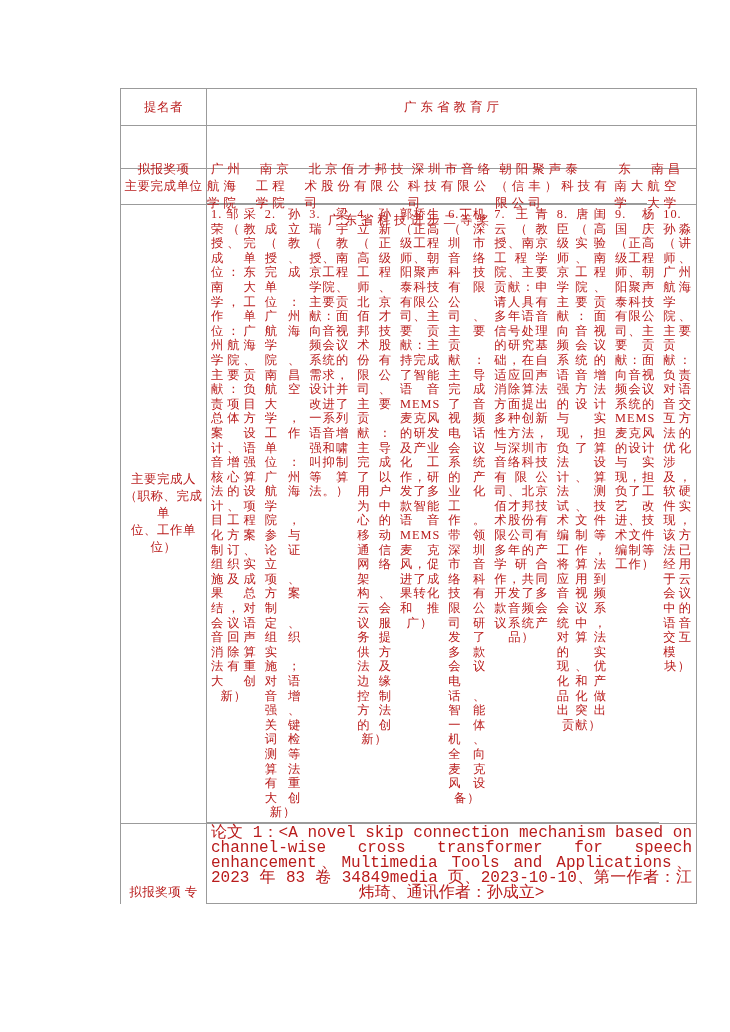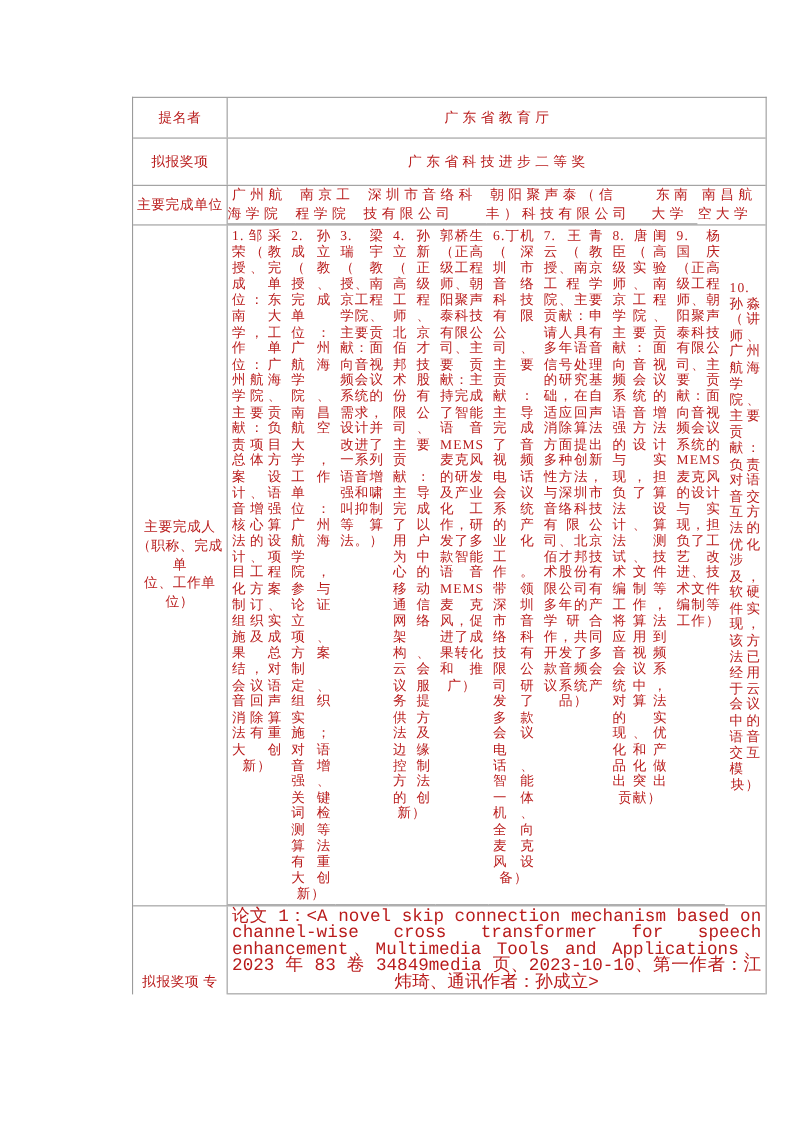--- a/index.html
+++ b/index.html
@@ -33,50 +33,51 @@
     display:flex; align-items:center; justify-content:center;
     font-size:12.5px; letter-spacing:4px; text-indent:4px;
   }
   .unit-cell:last-child { border-bottom:none; }
   .person-cell {
     border-bottom:1px solid #9b9b9b;
     padding:2px 4px; font-size:12.3px; line-height:14.6px;
     letter-spacing:1px;
     text-align:justify; text-align-last:center; text-justify:inter-character;
   }
-  .person-cell:last-child { border-bottom:none;margin-top:47px; }
+  .person-cell:last-child { border-bottom:none; }
   .paper-cell {
     border-bottom:1px solid #9b9b9b;
     padding:2px 4px; font-size:16px; line-height:15px;
     font-family:"Liberation Mono","DejaVu Sans Mono",monospace;
     letter-spacing:0; text-align:justify; text-align-last:center;
   }
   .row.papers .label-cell { border-bottom:none; }
 </style>
 </head>
 <body>
 
 <div class="page">
   <div class="doc-table">
 
     <div class="row" style="height:36px;">
       <div class="label-cell">提名者</div>
       <div class="value-cell">广东省教育厅</div>
     </div>
 
-    <div class="row" style="height:42px;">
+    <div class="row" style="height:42px;flex-direction:column;">
       <div class="label-cell">拟报奖项</div>
       <div class="value-cell">广东省科技进步二等奖</div>
     </div>
 
     <div class="row">
       <div class="label-cell">主要完成单位</div>
       <div class="stack">
         <div class="unit-cell">广州航海学院</div>
         <div class="unit-cell">南京工程学院</div>
+        <div class="unit-cell">北京佰才邦技术股份有限公司</div>
         <div class="unit-cell">深圳市音络科技有限公司</div>
         <div class="unit-cell">朝阳聚声泰（信丰）科技有限公司</div>
         <div class="unit-cell">东南大学</div>
         <div class="unit-cell">南昌航空大学</div>
       </div>
     </div>
 
     <div class="row">
       <div class="label-cell">主要完成人
 （职称、完成单

